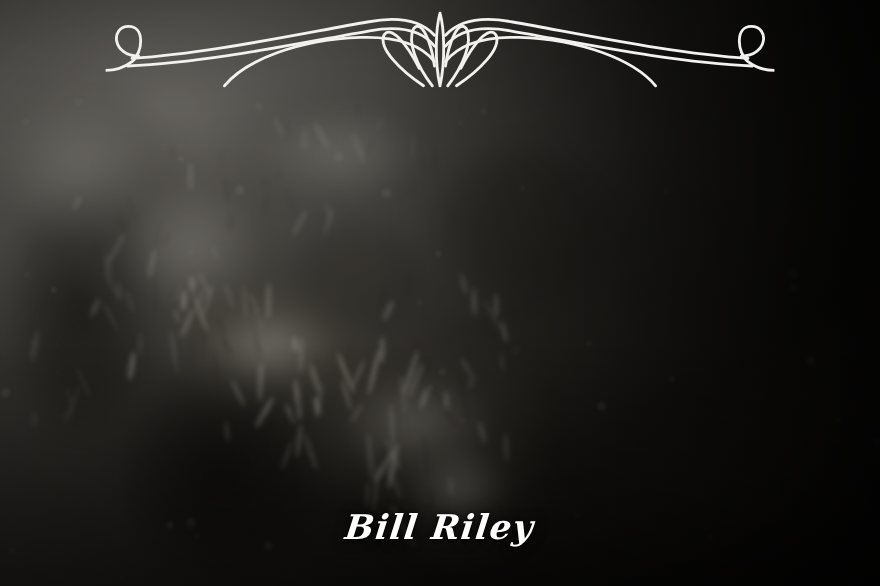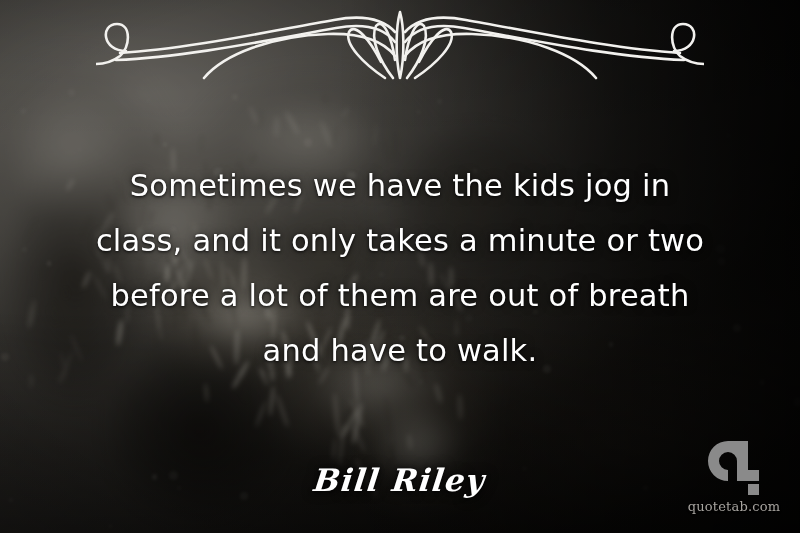--- a/index.html
+++ b/index.html
@@ -383,36 +383,19 @@
       <path d="M500 70 C480 46 432 28 376 26 C342 25 320 34 309 48"></path>
 
       <path d="M304 70 C299 48 300 18 304 4 C308 18 309 48 304 70"></path>
       <path d="M297 70 C283 52 274 30 280 18 C287 9 296 30 299 52"></path>
       <path d="M311 70 C325 52 334 30 328 18 C321 9 312 30 309 52"></path>
       <path d="M289 70 C268 56 248 36 253 24 C259 14 274 32 285 54"></path>
       <path d="M319 70 C340 56 360 36 355 24 C349 14 334 32 323 54"></path>
     </svg>
   </div>
 
-  <div id="quote">
-    <div class="qline">Sometimes we have the kids jog in</div>
-    <div class="qline">class, and it only takes a minute or two</div>
-    <div class="qline">before a lot of them are out of breath</div>
-    <div class="qline">and have to walk.</div>
-  </div>
 
   <div id="author">
     <span class="name">Bill Riley</span>
   </div>
 
-  <div id="logo">
-    <div class="logo-mark">
-      <svg viewBox="0 0 56 58" xmlns="http://www.w3.org/2000/svg">
-
-        <path d="M22 2 A20 20 0 1 0 22 42 L22 31 A9 9 0 1 1 31 22 L31 42 L42 42 L42 2 Z" fill="#8a8a8a"></path>
-        <rect x="42" y="31" width="11" height="11" fill="#8a8a8a"></rect>
-        <rect x="42" y="45" width="11" height="11" fill="#8a8a8a"></rect>
-      </svg>
-    </div>
-    <div class="logo-word">quotetab.com</div>
-  </div>
 
 </div>
 
 </body></html>

